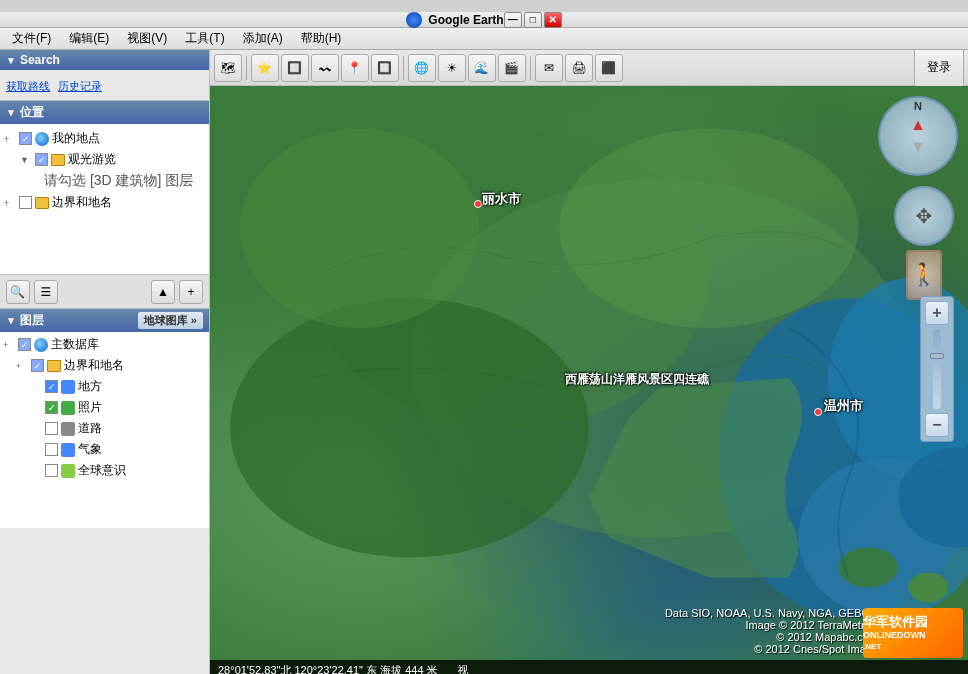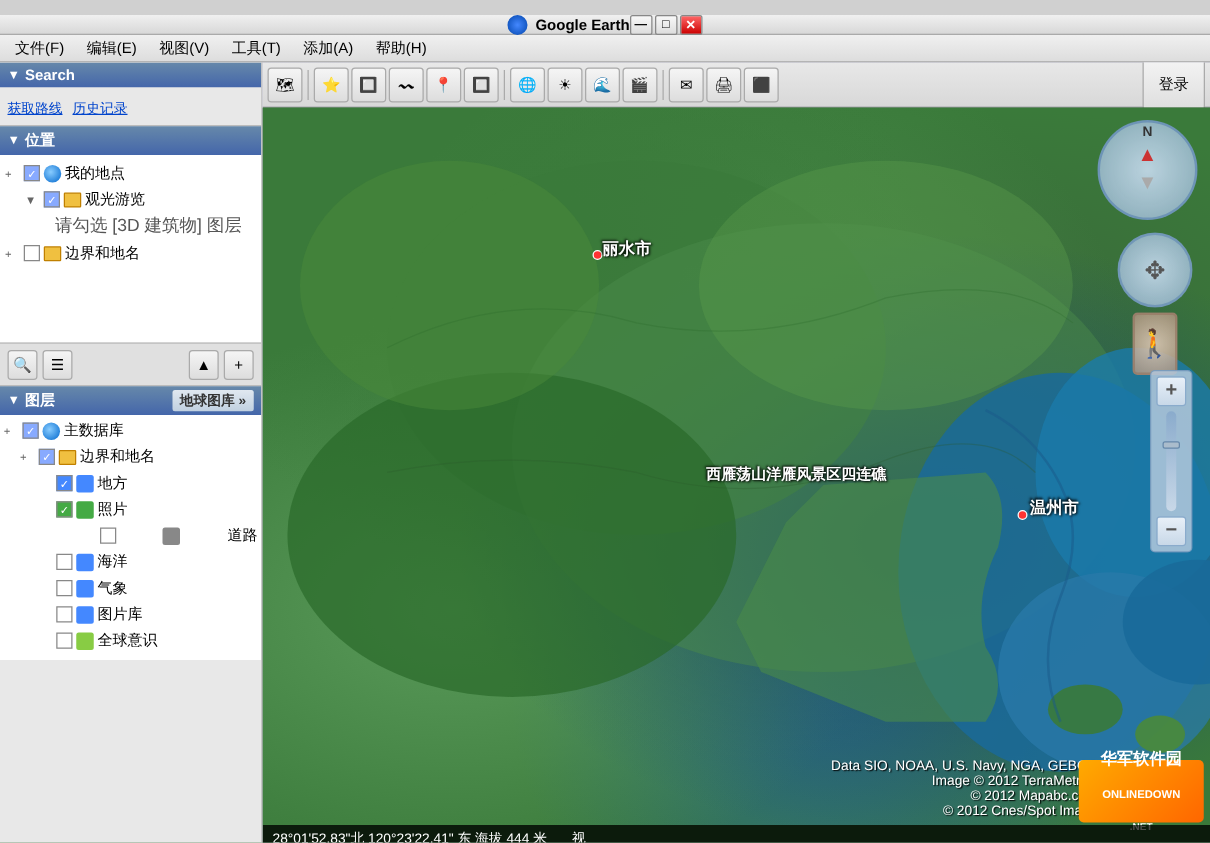--- a/index.html
+++ b/index.html
@@ -407,27 +407,26 @@
     #watermark {
       position: absolute;
       bottom: 22px;
       right: 5px;
       width: 100px;
       height: 50px;
       background: linear-gradient(135deg, #ffaa00, #ff6600);
       border-radius: 4px;
       display: flex;
       flex-direction: column;
-      align-items: center;
+      align-items: flex-start;
       justify-content: center;
       color: white;
       font-size: 10px;
       font-weight: bold;
       line-height: 1.3;
-      gap: 15px;
     }
     #watermark .wm-top { font-size: 13px; font-weight: 900; }
     #watermark .wm-mid { font-size: 9px; }
     #watermark .wm-bot { font-size: 8px; }
 
     
     .layers-tree::-webkit-scrollbar { width: 8px; }
     .layers-tree::-webkit-scrollbar-track { background: #eee; }
     .layers-tree::-webkit-scrollbar-thumb { background: #aaa; border-radius: 4px; }
 
@@ -549,48 +548,36 @@
           <span class="tree-label">地方</span>
         </div>
 
         <div class="layer-item" style="padding-left:28px;">
           <span style="width:12px;"></span>
           <span class="tree-check checked" style="width:13px;height:13px;border:1px solid #888;background:#44aa44;color:white;display:inline-flex;align-items:center;justify-content:center;font-size:9px;">✓</span>
           <span style="width:14px;height:14px;background:#44aa44;border-radius:2px;display:inline-block;"></span>
           <span class="tree-label">照片</span>
         </div>
 
-        <div class="layer-item" style="padding-left:28px;justify-content:space-between;">
+        <div class="layer-item" style="padding-left:28px;">
           <span style="width:12px;"></span>
           <span class="tree-check" style="width:13px;height:13px;border:1px solid #888;background:white;display:inline-flex;align-items:center;justify-content:center;font-size:9px;"></span>
           <span style="width:14px;height:14px;background:#888888;border-radius:2px;display:inline-block;"></span>
           <span class="tree-label">道路</span>
         </div>
 
 
-        <div class="layer-item" style="padding-left:28px;">
-          <span style="width:12px;"></span>
-          <span class="tree-check" style="width:13px;height:13px;border:1px solid #888;background:white;display:inline-flex;align-items:center;justify-content:center;font-size:9px;"></span>
-          <span style="width:14px;height:14px;background:#4488ff;border-radius:2px;display:inline-block;"></span>
-          <span class="tree-label">海洋</span>
-        </div>
 
         <div class="layer-item" style="padding-left:28px;text-align:center;">
           <span style="width:12px;"></span>
           <span class="tree-check" style="width:13px;height:13px;border:1px solid #888;background:white;display:inline-flex;align-items:center;justify-content:center;font-size:9px;"></span>
           <span style="width:14px;height:14px;background:#4488ff;border-radius:2px;display:inline-block;"></span>
           <span class="tree-label">气象</span>
         </div>
 
-        <div class="layer-item" style="padding-left:28px;">
-          <span style="width:12px;"></span>
-          <span class="tree-check" style="width:13px;height:13px;border:1px solid #888;background:white;display:inline-flex;align-items:center;justify-content:center;font-size:9px;"></span>
-          <span style="width:14px;height:14px;background:#4488ff;border-radius:2px;display:inline-block;"></span>
-          <span class="tree-label">图片库</span>
-        </div>
 
         <div class="layer-item" style="padding-left:28px;">
           <span style="width:12px;"></span>
           <span class="tree-check" style="width:13px;height:13px;border:1px solid #888;background:white;display:inline-flex;align-items:center;justify-content:center;font-size:9px;"></span>
           <span style="width:14px;height:14px;background:#88cc44;border-radius:2px;display:inline-block;"></span>
           <span class="tree-label">全球意识</span>
         </div>
       </div>
     </div>
   </div>

